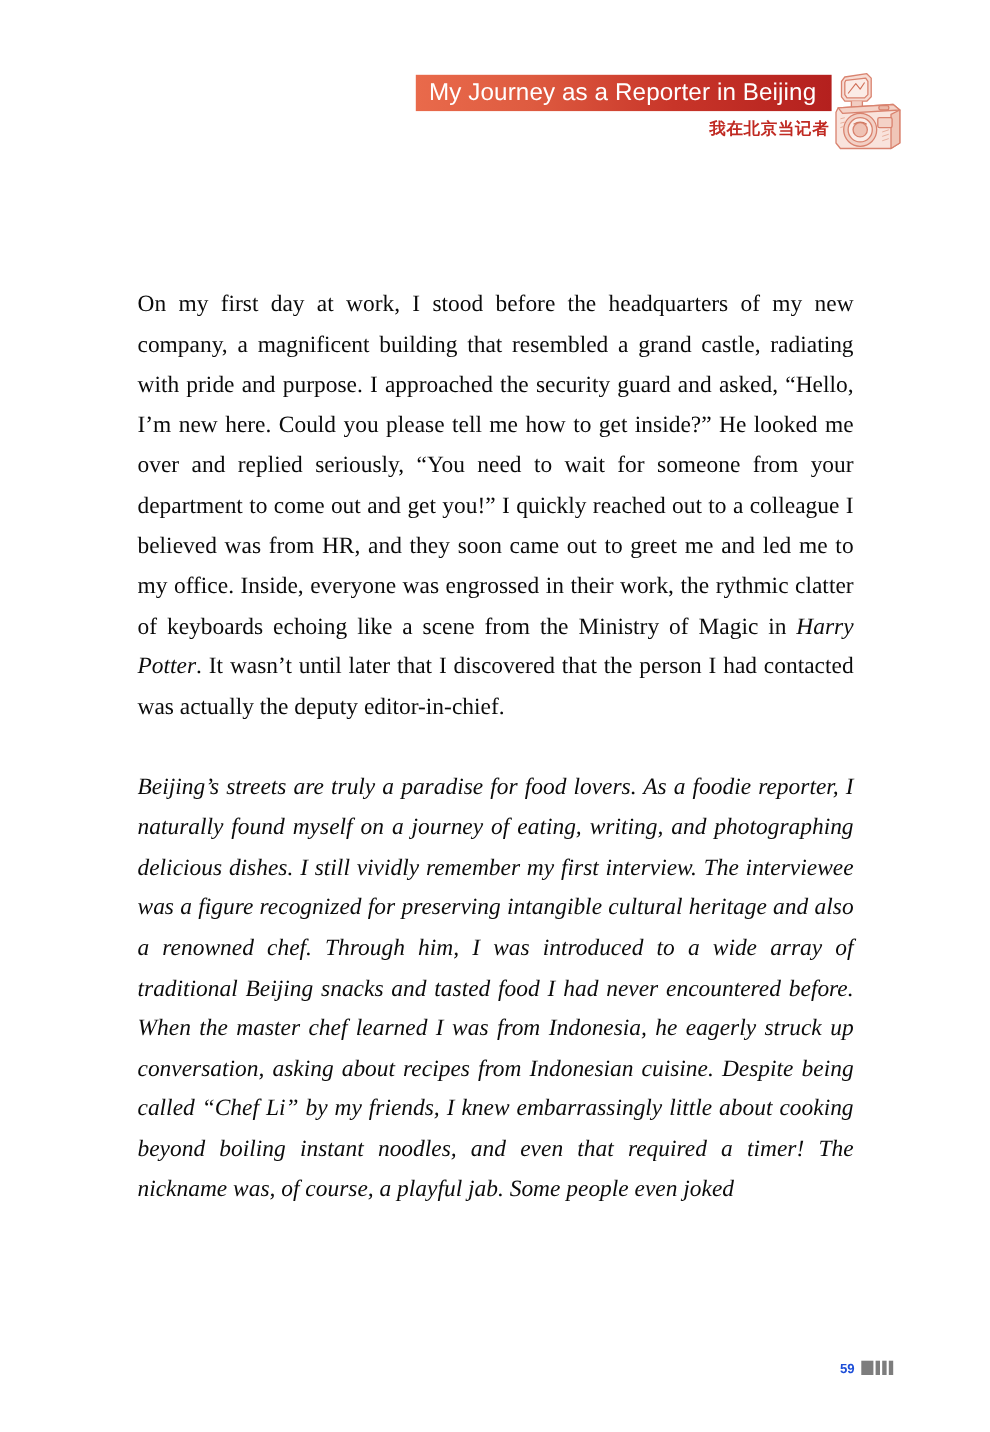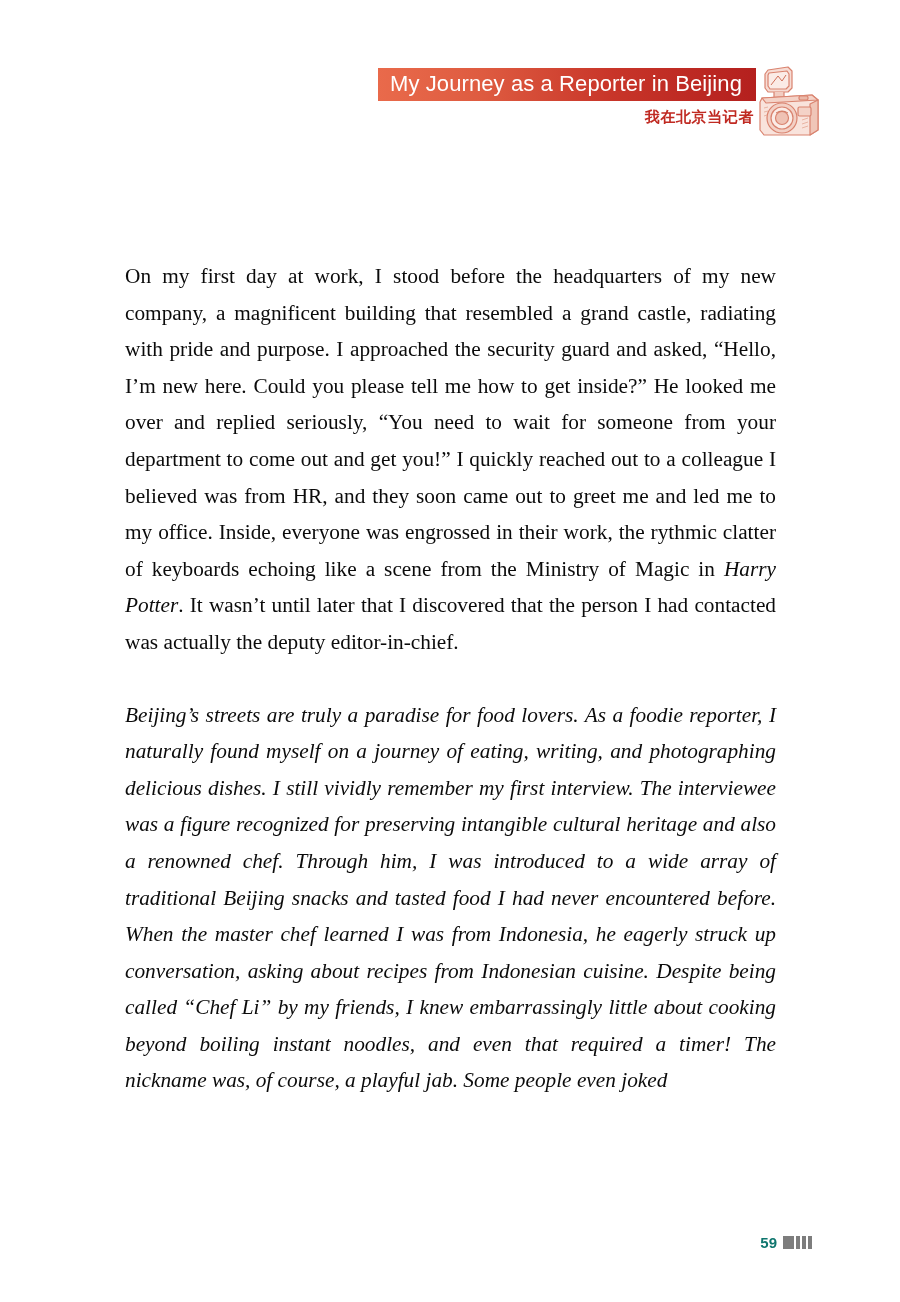--- a/index.html
+++ b/index.html
@@ -98,23 +98,23 @@
   
   .page-footer {
     position: absolute;
     right: 88px;
     bottom: 52px;
     display: flex;
     align-items: center;
   }
   .page-number {
     font-family: "Liberation Sans", "DejaVu Sans", sans-serif;
-    font-size: 15px;
+    font-size: 12px;
     font-weight: 700;
-    color: #0f766e;
+    color: #1d4ed8;
     margin-right: 6px;
     line-height: 1;
   }
   .footer-marks {
     display: flex;
     align-items: center;
     gap: 2px;
   }
   .footer-mark {
     background: #7d7d7d;

